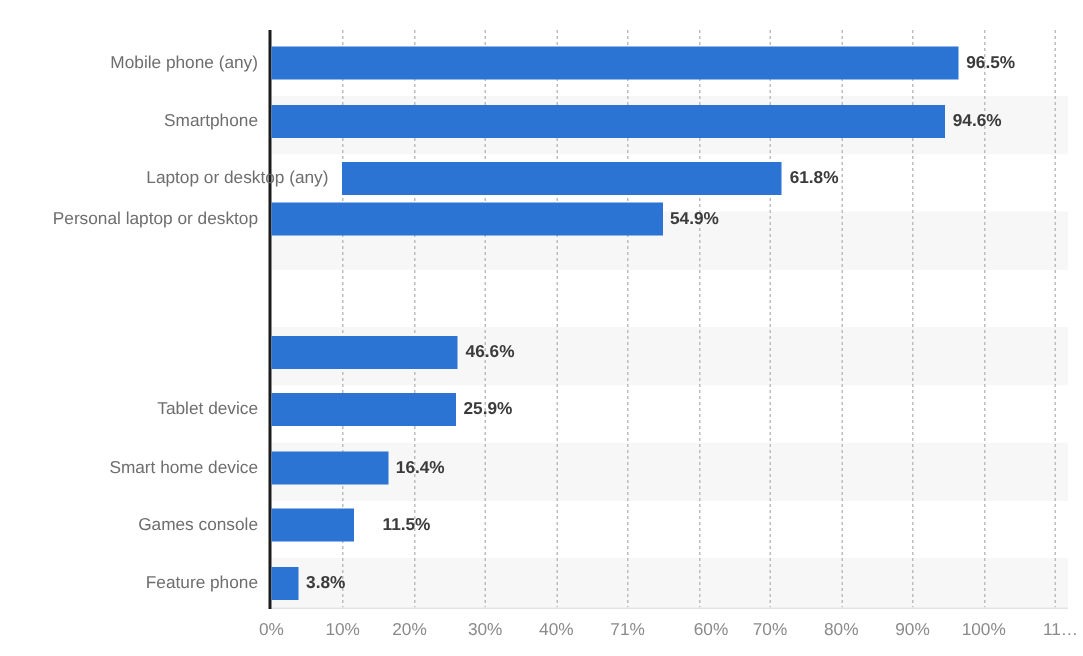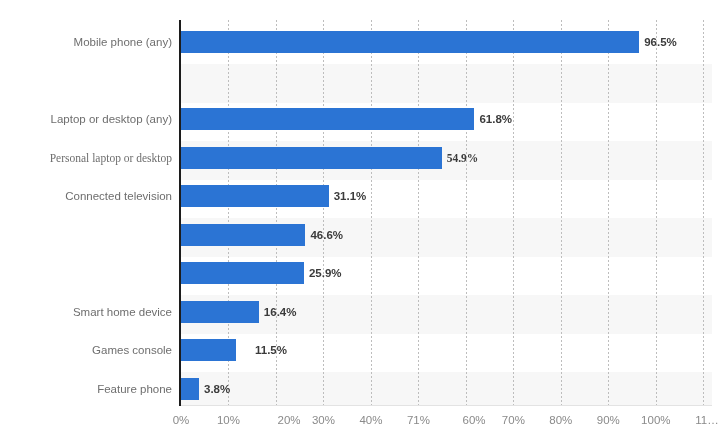--- a/index.html
+++ b/index.html
@@ -186,40 +186,41 @@
   <div class="bottom-rule"></div>
 
   <div class="y-axis-line"></div>
 
   <div class="rows-layer">
       <div class="row" style="top: 31px;">
         <div class="cat-label" style="color: rgb(110, 110, 110);">Mobile phone (any)</div>
         <div class="bar" style="width: 458.182px; background: rgb(43, 116, 212);"></div>
         <div class="val-label" style="color: rgb(59, 59, 59); left: 644.182px;">96.5%</div>
       </div>
-      <div class="row" style="top: 108px;">
+      <div class="row" style="top: 69.5px;">
+        <div class="cat-label" style="color: rgb(110, 110, 110);">Smartphone</div>
+        <div class="bar" style="width: 449.161px; background: rgb(43, 116, 212);"></div>
+        <div class="val-label" style="color: rgb(59, 59, 59); left: 635.161px;">94.6%</div>
+      </div>
+      <div class="row" style="top: 108px; margin-left: 47px;">
         <div class="cat-label" style="color: rgb(110, 110, 110);">Laptop or desktop (any)</div>
         <div class="bar" style="width: 293.426px; background: rgb(43, 116, 212);"></div>
         <div class="val-label" style="color: rgb(59, 59, 59); left: 479.426px;">61.8%</div>
       </div>
-      <div class="row" style="top: 147px; font-family: Liberation Serif, serif;">
+      <div class="row" style="top: 135px;">
         <div class="cat-label" style="color: rgb(110, 110, 110);">Personal laptop or desktop</div>
         <div class="bar" style="width: 260.665px; background: rgb(43, 116, 212);"></div>
         <div class="val-label" style="color: rgb(59, 59, 59); left: 446.665px;">54.9%</div>
       </div>
-      <div class="row" style="top: 185px;">
-        <div class="cat-label" style="color: rgb(110, 110, 110);">Connected television</div>
-        <div class="bar" style="width: 147.663px; background: rgb(43, 116, 212);"></div>
-        <div class="val-label" style="color: rgb(59, 59, 59); left: 333.663px;">31.1%</div>
-      </div>
       <div class="row" style="top: 223.5px;">
         <div class="bar" style="width: 124.398px; background: rgb(43, 116, 212);"></div>
         <div class="val-label" style="color: rgb(59, 59, 59); left: 310.398px;">46.6%</div>
       </div>
       <div class="row" style="top: 262px;">
+        <div class="cat-label" style="color: rgb(110, 110, 110);">Tablet device</div>
         <div class="bar" style="width: 122.973px; background: rgb(43, 116, 212);"></div>
         <div class="val-label" style="color: rgb(59, 59, 59); left: 308.973px;">25.9%</div>
       </div>
       <div class="row" style="top: 300.5px;">
         <div class="cat-label" style="color: rgb(110, 110, 110);">Smart home device</div>
         <div class="bar" style="width: 77.8672px; background: rgb(43, 116, 212);"></div>
         <div class="val-label" style="color: rgb(59, 59, 59); left: 263.867px;">16.4%</div>
       </div>
       <div class="row" style="top: 339px;">
         <div class="cat-label" style="color: rgb(110, 110, 110);">Games console</div>
@@ -229,21 +230,21 @@
       <div class="row" style="top: 377.5px;">
         <div class="cat-label" style="color: rgb(110, 110, 110);">Feature phone</div>
         <div class="bar" style="width: 18.0424px; background: rgb(43, 116, 212);"></div>
         <div class="val-label" style="color: rgb(59, 59, 59); left: 204.042px;">3.8%</div>
       </div>
     </div>
 
   <div class="xaxis-layer">
       <div class="xtick" style="color: rgb(138, 138, 138); left: 181px;">0%</div>
       <div class="xtick" style="color: rgb(138, 138, 138); left: 228.48px;">10%</div>
-      <div class="xtick" style="color: rgb(138, 138, 138); left: 289px;">20%</div>
+      <div class="xtick" style="color: rgb(138, 138, 138); left: 273px;">20%</div>
       <div class="xtick" style="color: rgb(138, 138, 138); left: 323.44px;">30%</div>
       <div class="xtick" style="color: rgb(138, 138, 138); left: 370.92px;">40%</div>
       <div class="xtick" style="color: rgb(138, 138, 138); left: 418.4px;">71%</div>
       <div class="xtick" style="color: rgb(138, 138, 138); left: 474px;">60%</div>
       <div class="xtick" style="color: rgb(138, 138, 138); left: 513.36px;">70%</div>
       <div class="xtick" style="color: rgb(138, 138, 138); left: 560.84px;">80%</div>
       <div class="xtick" style="color: rgb(138, 138, 138); left: 608.32px;">90%</div>
       <div class="xtick" style="color: rgb(138, 138, 138); left: 655.8px;">100%</div>
       <div class="xtick clipped" style="color: rgb(138, 138, 138); left: 695.28px;">11…</div>
     </div>

